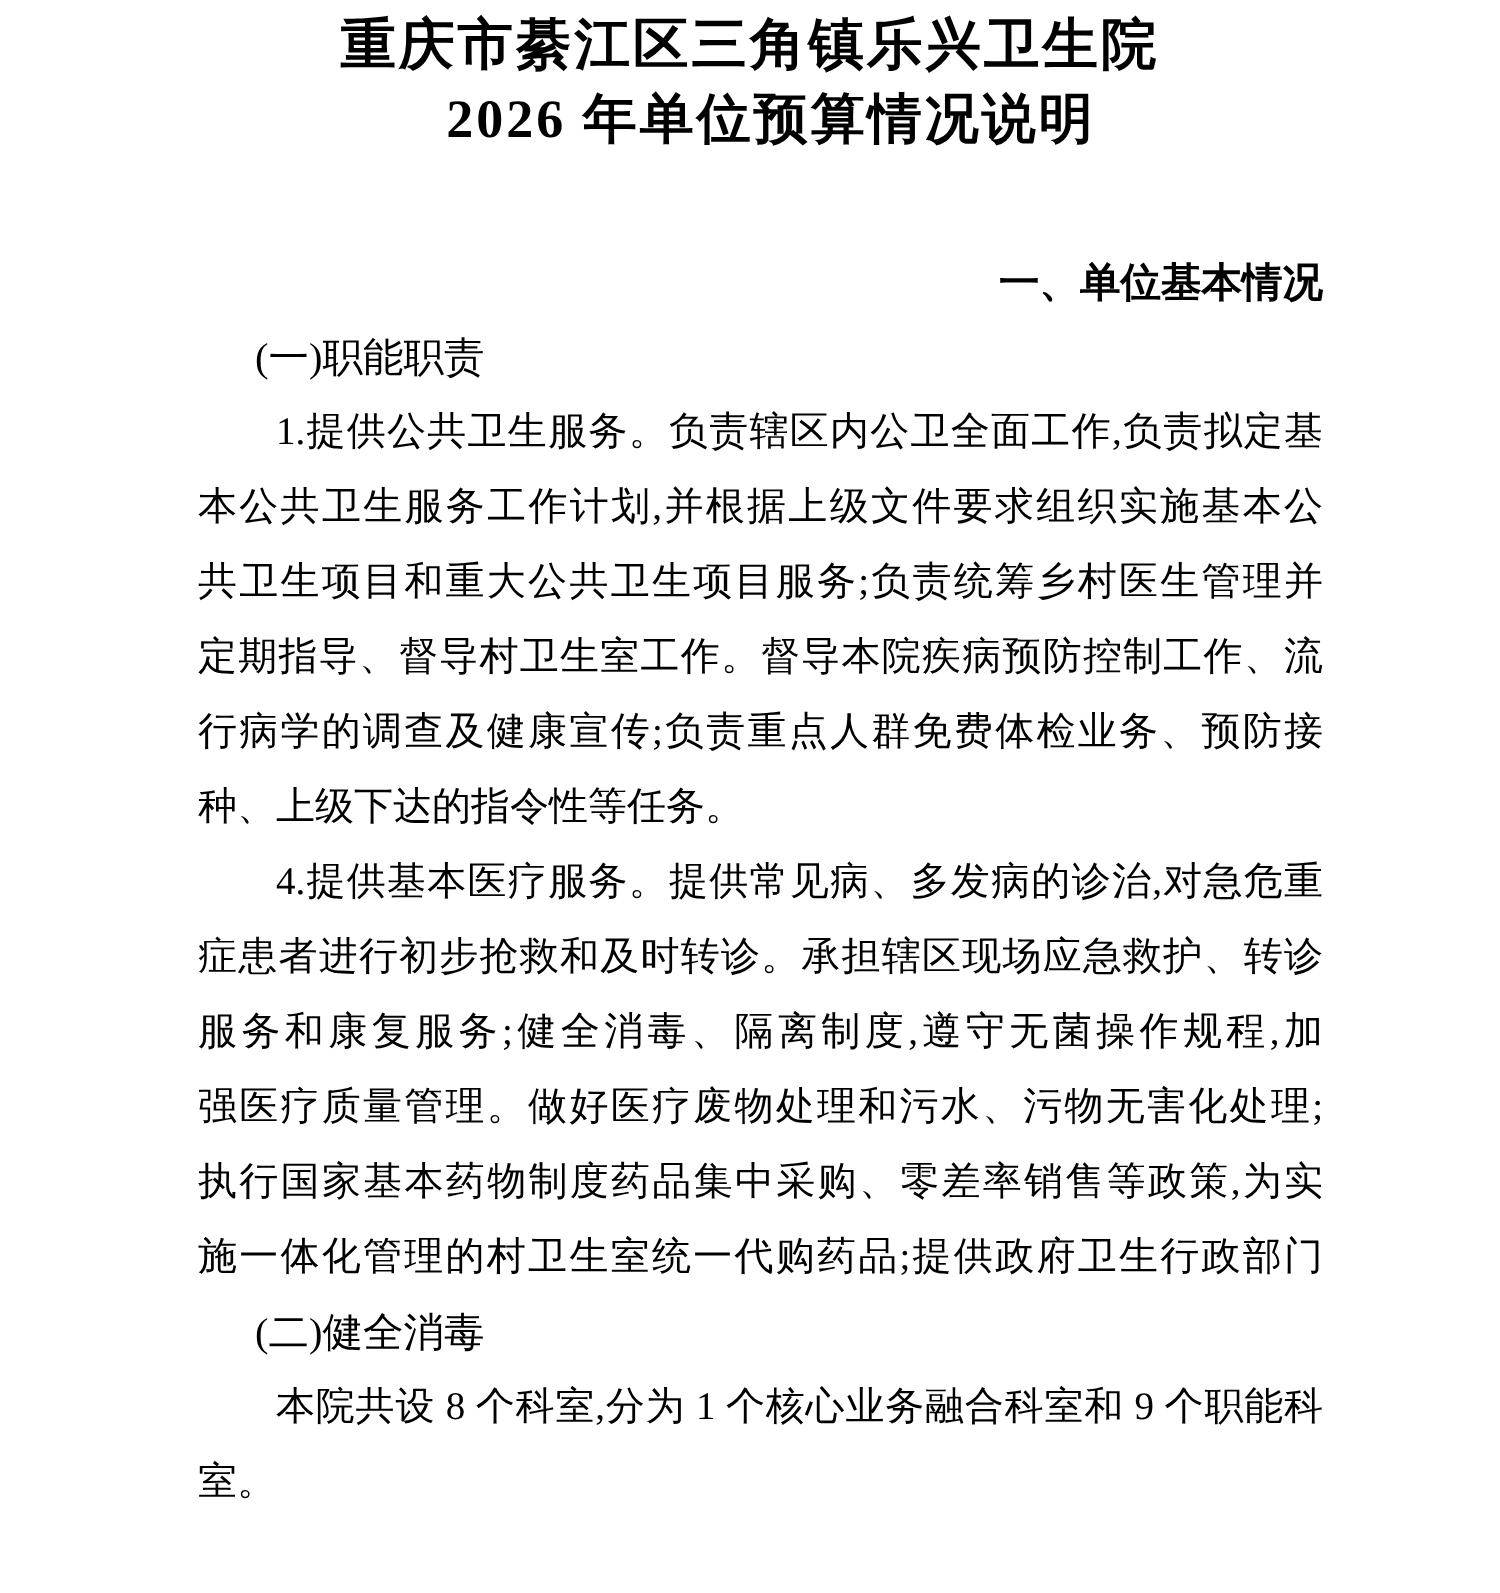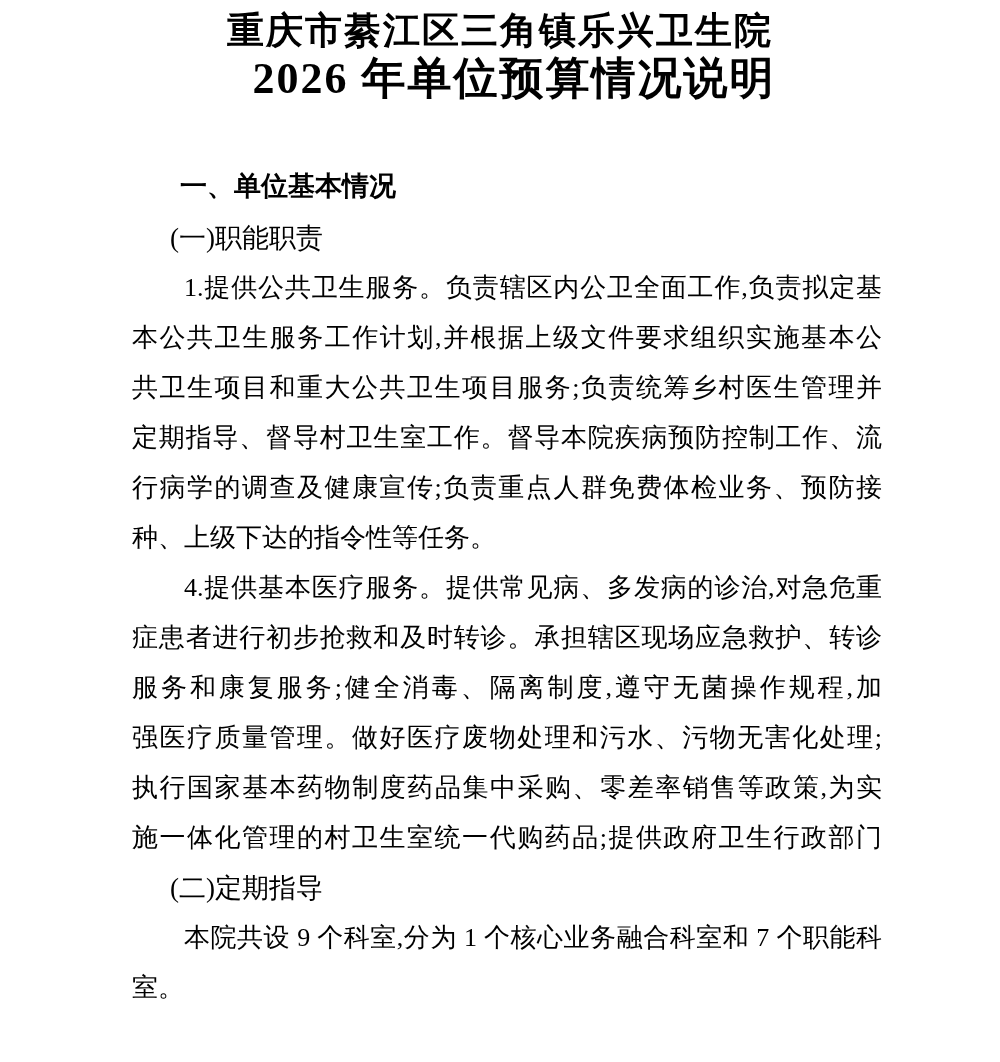--- a/index.html
+++ b/index.html
@@ -12,33 +12,34 @@
   .page {
     position: absolute; left: 0; top: 0;
     width: 1000px; height: 1062px; background: #ffffff;
   }
   .doc-title {
     position: absolute; top: 6px; left: 0; right: 0;
     text-align: center; font-weight: bold;
     font-family: "Liberation Serif", "DejaVu Serif", serif;
   }
   .doc-title .t1 { font-size: 37px; line-height: 50px; letter-spacing: 2px; }
-  .doc-title .t2 { font-size: 44px; line-height: 46px; letter-spacing: 2px; padding-left: 28px; }
+  .doc-title .t2 { font-size: 36px; line-height: 46px; letter-spacing: 2px; padding-left: 28px; }
   .content {
     position: absolute; left: 132px; top: 163px; width: 750px;
   }
   .line {
     height: 50px; line-height: 50px;
     font-size: 26px;
     white-space: nowrap;
   }
   .h1 {
-    font-family: Liberation Mono, monospace;
+    font-family: Liberation Sans, sans-serif;
     font-weight: bold; font-size: 27px;
     padding-left: 48px;
+    text-align: right;
   }
   .sub {
     font-size: 27px;
     padding-left: 38px;
     font-family: Liberation Serif, serif;
   }
   .indent { padding-left: 52px; }
   .jus {
     text-align: justify;
     text-align-last: justify;
@@ -63,18 +64,18 @@
     <div class="line jus">共卫生项目和重大公共卫生项目服务;负责统筹乡村医生管理并</div>
     <div class="line jus">定期指导、督导村卫生室工作。督导本院疾病预防控制工作、流</div>
     <div class="line jus">行病学的调查及健康宣传;负责重点人群免费体检业务、预防接</div>
     <div class="line">种、上级下达的指令性等任务。</div>
     <div class="line indent jus">4.提供基本医疗服务。提供常见病、多发病的诊治,对急危重</div>
     <div class="line jus">症患者进行初步抢救和及时转诊。承担辖区现场应急救护、转诊</div>
     <div class="line jus">服务和康复服务;健全消毒、隔离制度,遵守无菌操作规程,加</div>
     <div class="line jus">强医疗质量管理。做好医疗废物处理和污水、污物无害化处理;</div>
     <div class="line jus">执行国家基本药物制度药品集中采购、零差率销售等政策,为实</div>
     <div class="line jus">施一体化管理的村卫生室统一代购药品;提供政府卫生行政部门</div>
-    <div class="line sub">(二)定期指导</div>
-    <div class="line indent jus">本院共设 9 个科室,分为 1 个核心业务融合科室和 7 个职能科</div>
+    <div class="line sub">(二)健全消毒</div>
+    <div class="line indent jus">本院共设 8 个科室,分为 1 个核心业务融合科室和 9 个职能科</div>
     <div class="line">室。</div>
   </div>
 
 </div>
 
 </body></html>

